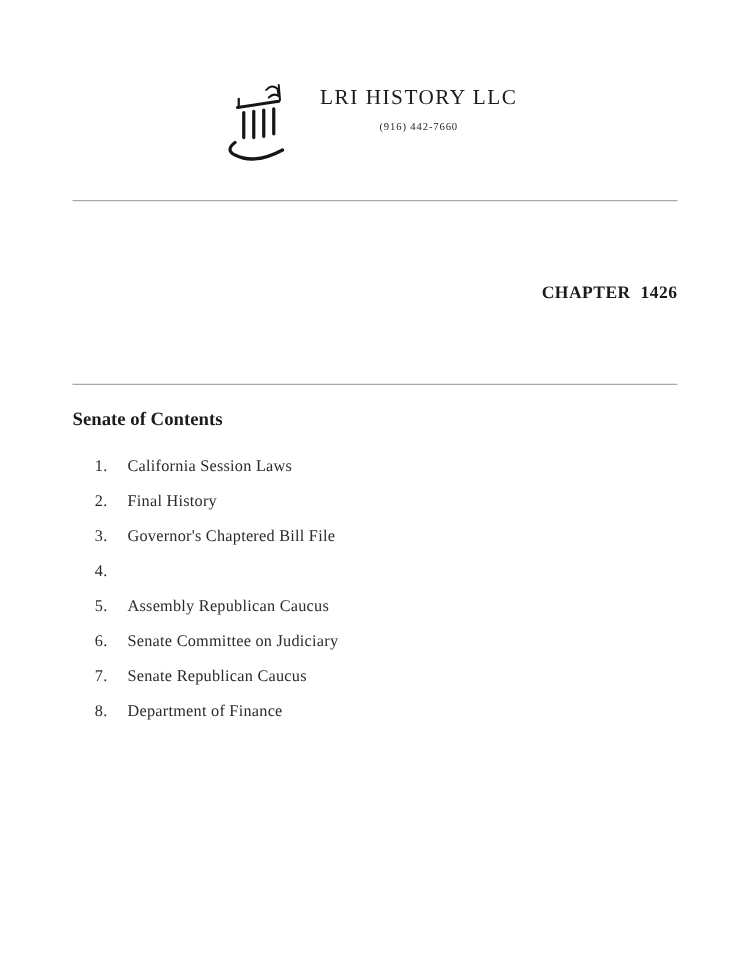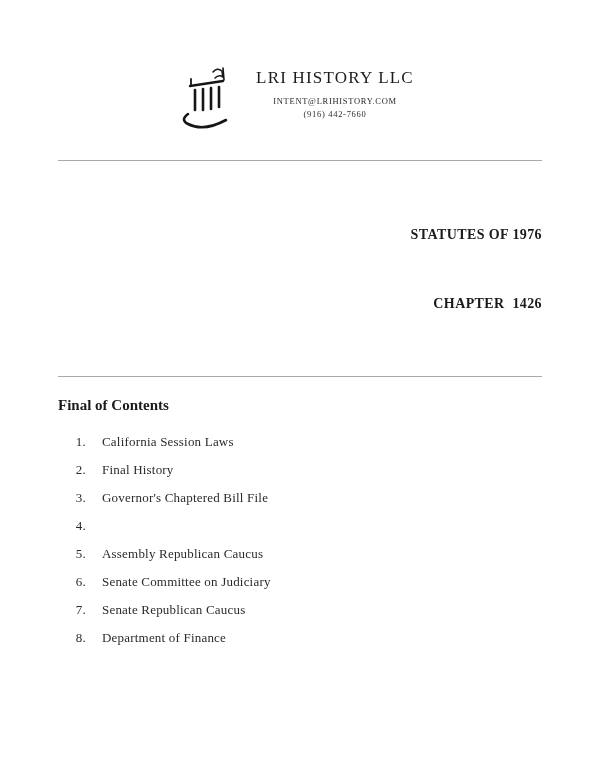--- a/index.html
+++ b/index.html
@@ -120,35 +120,33 @@
         <path class="stroke" stroke-width="2.6" d="M19 26 l0 20"></path>
         <path class="stroke" stroke-width="2.6" d="M27 25 l0 21"></path>
         <path class="stroke" stroke-width="2.6" d="M35 24 l0 21"></path>
         <path class="stroke" stroke-width="2.6" d="M43 23 l0 20"></path>
 
         <path class="stroke" stroke-width="2.6" d="M12 50 q-8 6 0 10 q16 8 38 -4"></path>
       </svg>
     </div>
     <div class="letterhead-text">
       <div class="company">LRI HISTORY LLC</div>
-      <div class="contact-line">INTENT@LRIHISTORY.COM</div>
       <div class="contact-line">(916) 442-7660</div>
     </div>
   </header>
 
   <hr class="rule rule-top">
 
   <div class="reference">
-    <div>STATUTES OF 1976</div>
     <div>CHAPTER  1426</div>
   </div>
 
   <hr class="rule rule-mid">
 
-  <h2 class="toc-title">Final of Contents</h2>
+  <h2 class="toc-title">Senate of Contents</h2>
 
   <ol class="toc-list">
     <li class="toc-item">
       <span class="toc-num">1.</span>
       <span class="toc-label">California Session Laws</span>
     </li>
     <li class="toc-item">
       <span class="toc-num">2.</span>
       <span class="toc-label">Final History</span>
     </li>

